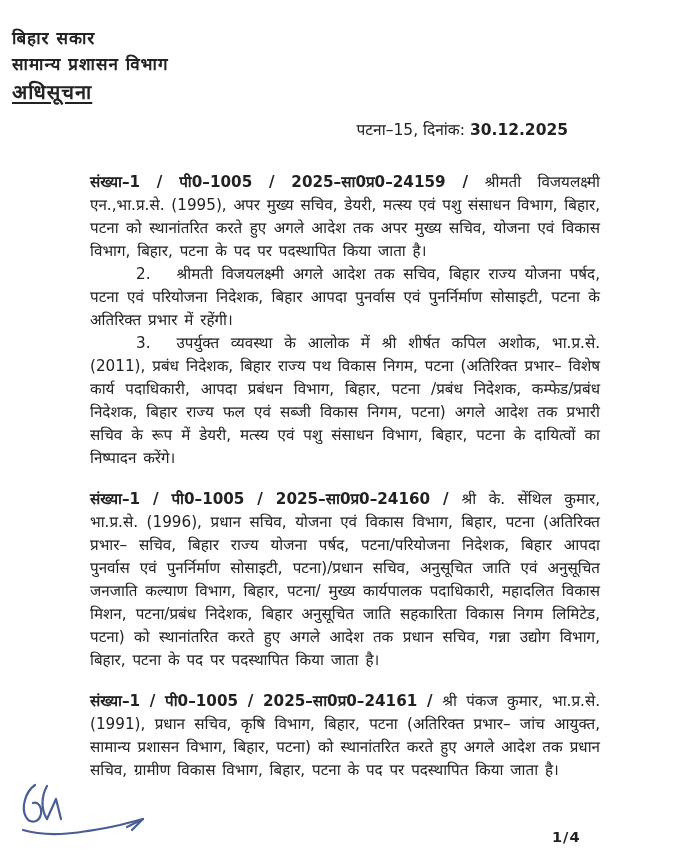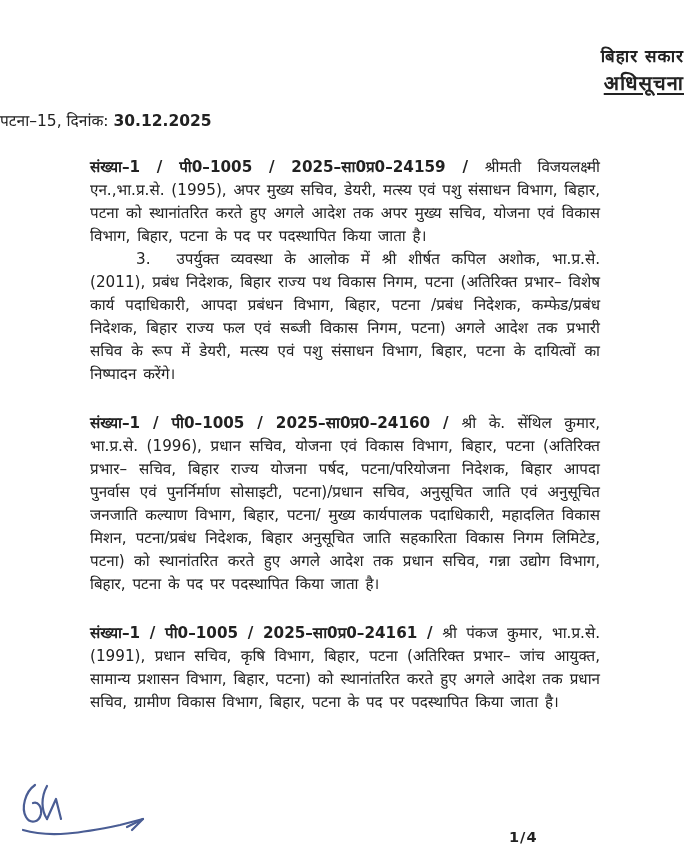--- a/index.html
+++ b/index.html
@@ -7,85 +7,88 @@
   body { font-family: "DejaVu Sans", sans-serif; }
   .page {
     position: relative;
     width: 684px;
     height: 850px;
     margin: 0 auto;
     background: #ffffff;
     color: #222222;
     overflow: hidden;
   }
-  .doc-header { padding-top: 43px; text-align: right; margin-left: 12px; }
+  .doc-header { padding-top: 25px; text-align: left; margin-left: 12px; }
   .doc-header .h-line1 { font-size: 17px; font-weight: 700; line-height: 26px; letter-spacing: 1px; }
   .doc-header .h-line2 { font-size: 17px; font-weight: 700; line-height: 27px; letter-spacing: 1px; }
   .doc-header .h-line3 {
     font-size: 20px; font-weight: 700; line-height: 28px; letter-spacing: 1px;
     display: inline-block;
     text-decoration: underline;
     text-underline-offset: 3px;
   }
   .dateline {
     margin-top: 13px;
-    padding-right: 36px;
+    padding-right: 116px;
+    text-align: right;
     font-size: 15.5px;
     line-height: 22px;
   }
   .dateline .date-bold { font-weight: 700; }
   .doc-body {
     padding: 0 84px 0 90px;
     font-size: 15.2px;
     line-height: 23px;
     text-align: justify;
     word-spacing: 2px;
   }
-  .section { margin-top: 24px; }
-  .section + .section { margin-top: 26px; }
+  .section { margin-top: 30px; }
+  .section + .section { margin-top: 18px; }
   .para { text-align: justify; }
   .ref-bold { font-weight: 700; }
   .numbered { text-indent: 46px; }
   .pnum { margin-right: 26px; }
   .signature-mark {
     position: absolute;
     left: 20px;
     top: 780px;
     width: 132px;
     height: 62px;
     pointer-events: none;
   }
   .page-number {
     position: absolute;
-    left: 509px;
+    left: 552px;
     top: 829px;
     font-size: 14.5px;
     font-weight: 700;
     letter-spacing: 1px;
   }
 </style>
 </head>
 <body>
 
 <div class="page">
 
   <div class="doc-header">
     <div class="h-line1">बिहार सकार</div>
+    <div class="h-line2">सामान्य प्रशासन विभाग</div>
     <div><span class="h-line3">अधिसूचना</span></div>
   </div>
 
   <div class="dateline">
     <span>पटना–15, दिनांक:</span>
     <span class="date-bold">30.12.2025</span>
   </div>
 
   <div class="doc-body">
 
     <div class="section">
       <p class="para"><span class="ref-bold">संख्या–1 / पी0–1005 / 2025–सा0प्र0–24159 / </span><span>श्रीमती विजयलक्ष्मी एन.,भा.प्र.से. (1995), अपर मुख्य सचिव, डेयरी, मत्स्य एवं पशु संसाधन विभाग, बिहार, पटना को स्थानांतरित करते हुए अगले आदेश तक अपर मुख्य सचिव, योजना एवं विकास विभाग, बिहार, पटना के पद पर पदस्थापित किया जाता है।</span></p>
+      <p class="para numbered"><span class="pnum">2.</span><span>श्रीमती विजयलक्ष्मी अगले आदेश तक सचिव, बिहार राज्य योजना पर्षद, पटना एवं परियोजना निदेशक, बिहार आपदा पुनर्वास एवं पुनर्निर्माण सोसाइटी, पटना के अतिरिक्त प्रभार में रहेंगी।</span></p>
       <p class="para numbered"><span class="pnum">3.</span><span>उपर्युक्त व्यवस्था के आलोक में श्री शीर्षत कपिल अशोक, भा.प्र.से. (2011), प्रबंध निदेशक, बिहार राज्य पथ विकास निगम, पटना (अतिरिक्त प्रभार– विशेष कार्य पदाधिकारी, आपदा प्रबंधन विभाग, बिहार, पटना /प्रबंध निदेशक, कम्फेड/प्रबंध निदेशक, बिहार राज्य फल एवं सब्जी विकास निगम, पटना) अगले आदेश तक प्रभारी सचिव के रूप में डेयरी, मत्स्य एवं पशु संसाधन विभाग, बिहार, पटना के दायित्वों का निष्पादन करेंगे।</span></p>
     </div>
 
     <div class="section">
       <p class="para"><span class="ref-bold">संख्या–1 / पी0–1005 / 2025–सा0प्र0–24160 / </span><span>श्री के. सेंथिल कुमार, भा.प्र.से. (1996), प्रधान सचिव, योजना एवं विकास विभाग, बिहार, पटना (अतिरिक्त प्रभार– सचिव, बिहार राज्य योजना पर्षद, पटना/परियोजना निदेशक, बिहार आपदा पुनर्वास एवं पुनर्निर्माण सोसाइटी, पटना)/प्रधान सचिव, अनुसूचित जाति एवं अनुसूचित जनजाति कल्याण विभाग, बिहार, पटना/ मुख्य कार्यपालक पदाधिकारी, महादलित विकास मिशन, पटना/प्रबंध निदेशक, बिहार अनुसूचित जाति सहकारिता विकास निगम लिमिटेड, पटना) को स्थानांतरित करते हुए अगले आदेश तक प्रधान सचिव, गन्ना उद्योग विभाग, बिहार, पटना के पद पर पदस्थापित किया जाता है।</span></p>
     </div>
 
     <div class="section">
       <p class="para"><span class="ref-bold">संख्या–1 / पी0–1005 / 2025–सा0प्र0–24161 / </span><span>श्री पंकज कुमार, भा.प्र.से. (1991), प्रधान सचिव, कृषि विभाग, बिहार, पटना (अतिरिक्त प्रभार– जांच आयुक्त, सामान्य प्रशासन विभाग, बिहार, पटना) को स्थानांतरित करते हुए अगले आदेश तक प्रधान सचिव, ग्रामीण विकास विभाग, बिहार, पटना के पद पर पदस्थापित किया जाता है।</span></p>
     </div>

